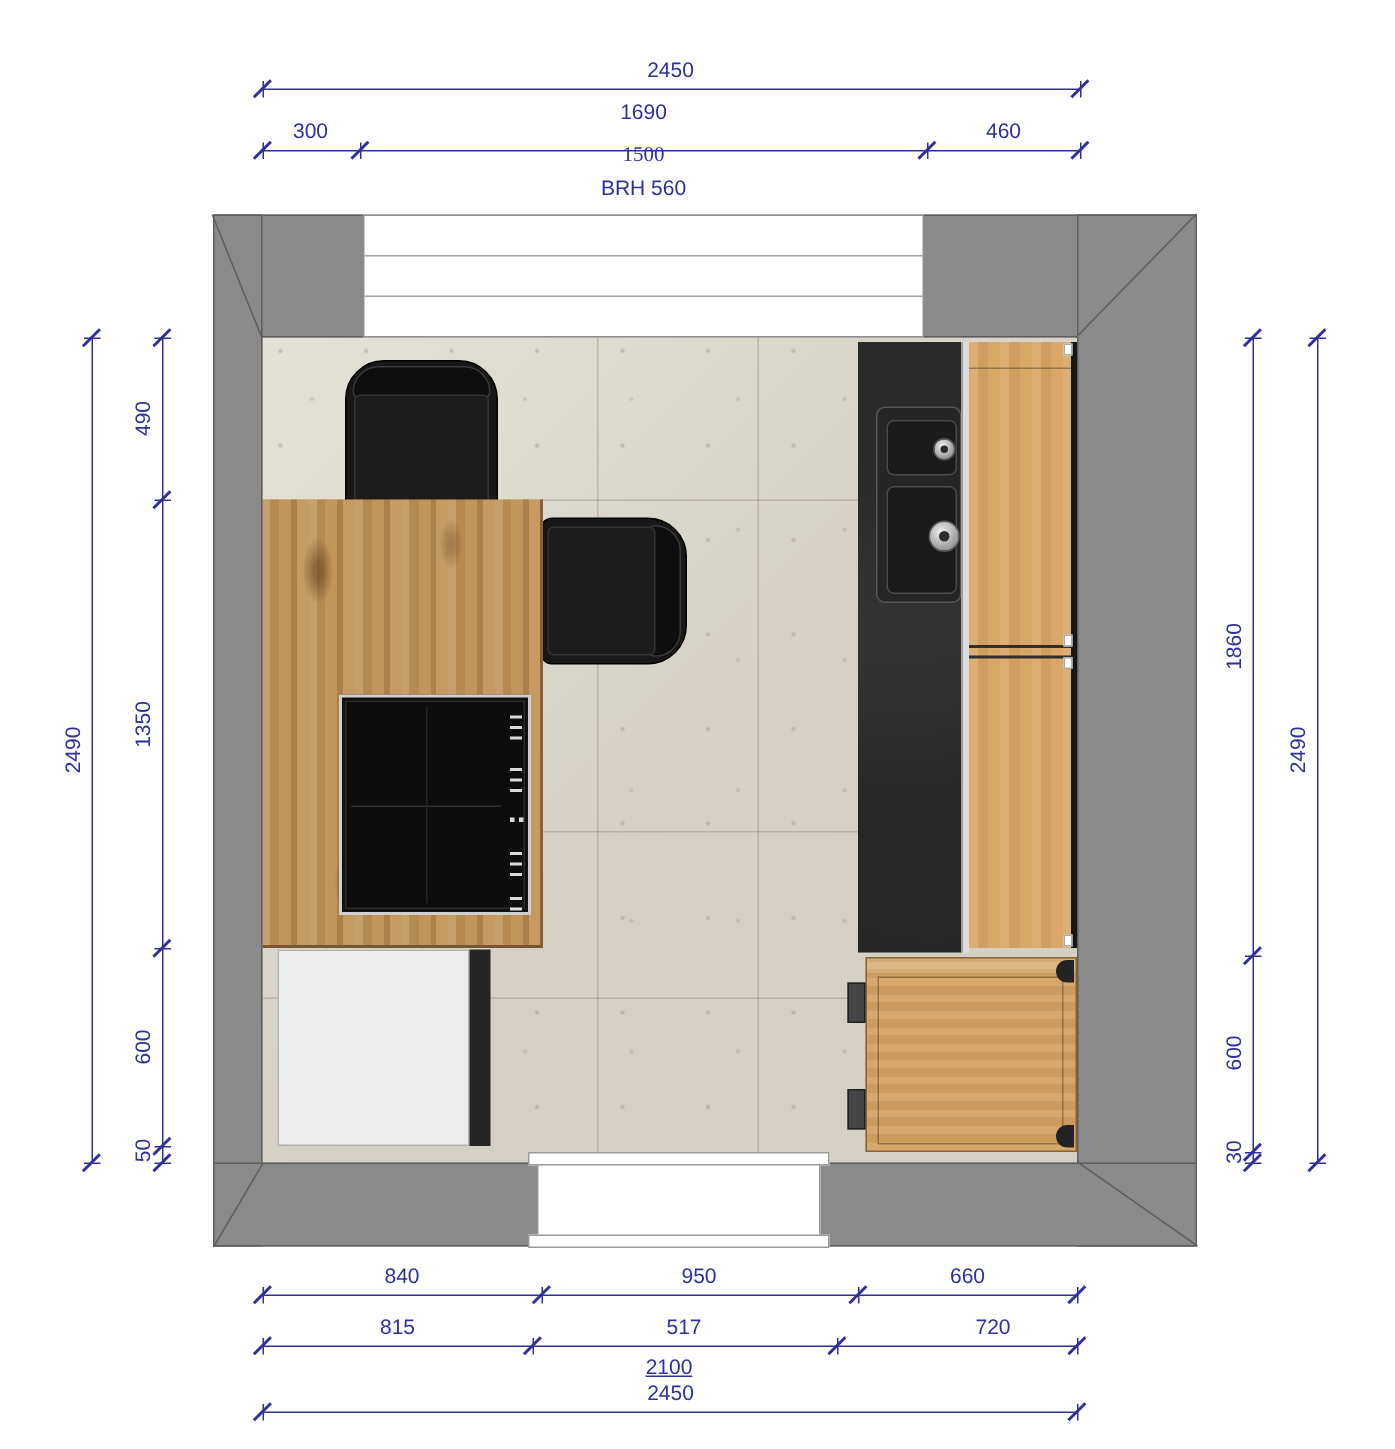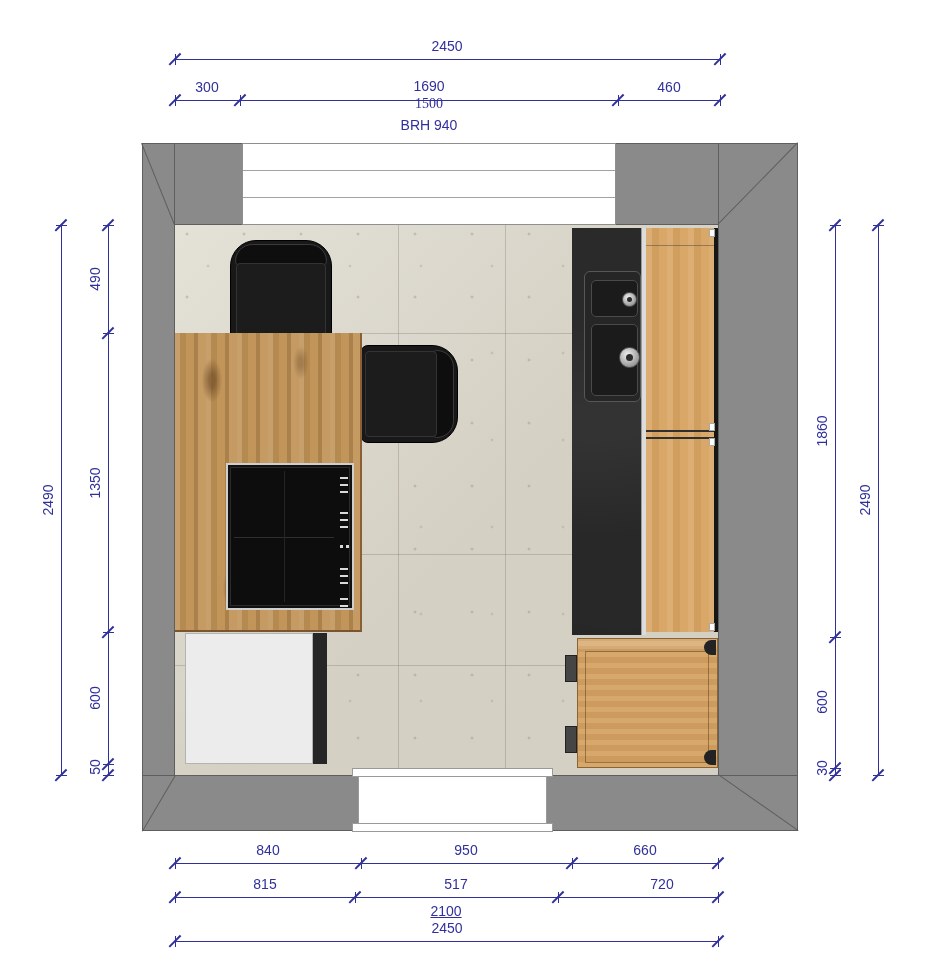--- a/index.html
+++ b/index.html
@@ -86,24 +86,24 @@
 <body>
 
 <div id="stage">
 
   <div>
 
     <div class="dim-line h" style="left:175px;top:59px;width:545px;"></div>
     <div class="dim-label" style="left:447px;top:46px;">2450</div>
     <div class="dim-line h" style="left:175px;top:100px;width:545px;"></div>
     <div class="dim-label" style="left:207px;top:87px;">300</div>
-    <div class="dim-label" style="left:429px;top:86px;">1690</div>
+    <div class="dim-label" style="left:429px;top:74px;">1690</div>
     <div class="dim-label" style="left:669px;top:87px;">460</div>
     <div class="dim-label" style="left:429px;top:104px;font-family:Liberation Serif, serif;">1500</div>
-    <div class="dim-label" style="left:429px;top:125px;">BRH 940</div>
+    <div class="dim-label" style="left:429px;top:125px;">BRH 560</div>
 
     <div class="dim-line v" style="left:61px;top:225px;height:550px;"></div>
     <div class="dim-label rot" style="left:48px;top:500px;">2490</div>
     <div class="dim-line v" style="left:108px;top:225px;height:550px;"></div>
     <div class="dim-label rot" style="left:95px;top:279px;">490</div>
     <div class="dim-label rot" style="left:95px;top:483px;">1350</div>
     <div class="dim-label rot" style="left:95px;top:698px;">600</div>
     <div class="dim-label rot" style="left:95px;top:767px;">50</div>
 
     <div class="dim-line v" style="left:835px;top:225px;height:550px;"></div>

